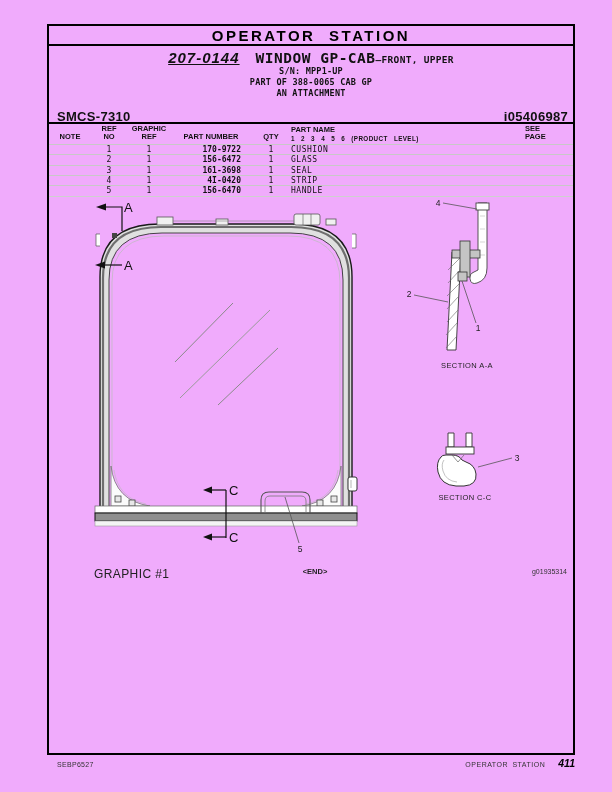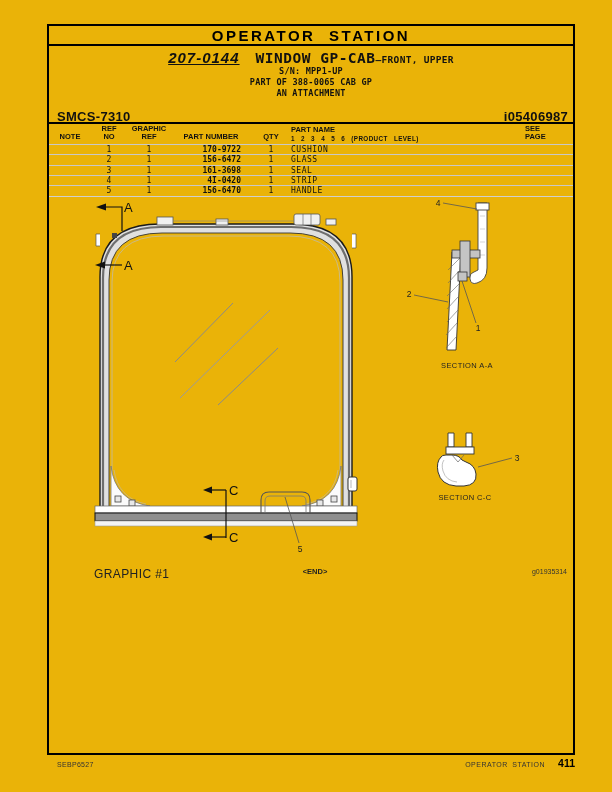--- a/index.html
+++ b/index.html
@@ -1,18 +1,18 @@
 <!DOCTYPE html>
 <html><head>
 <meta charset="utf-8">
 <style>
   * { margin:0; padding:0; box-sizing:border-box; }
   html,body { background:#fff; }
   .page {
-    position:relative; width:612px; height:792px; background:#eab308;
+    position:relative; width:612px; height:792px; background:#f0abfc;
     font-family:"Liberation Sans", sans-serif; color:#111; overflow:hidden;
   }
   .doc-border {
     position:absolute; left:47px; top:24px; width:528px; height:731px;
     border:2.2px solid #000;
   }
   .title-bar {
     position:absolute; left:49px; top:26px; width:524px; height:20px;
     border-bottom:2.2px solid #000; display:flex; align-items:center; justify-content:center;
   }
@@ -54,21 +54,21 @@
   .marker { font-size:13px; fill:#111; }
   .callout { font-size:8.5px; fill:#222; text-anchor:middle; }
   .section-title { font-size:7.5px; fill:#222; text-anchor:middle; letter-spacing:0.4px; }
   .caption-left { position:absolute; left:58px; top:567px; font-size:12px; color:#222; letter-spacing:0.4px;margin-left:36px; }
   .caption-center { position:absolute; left:47px; top:567px; width:536px; text-align:center; font-size:7.5px; font-weight:bold; color:#222; }
   .caption-right { position:absolute; left:47px; top:568px; width:520px; text-align:right; font-size:7px; color:#333; }
   .footer-left { position:absolute; left:57px; top:761px; font-size:7px; color:#333; letter-spacing:0.3px; }
   .footer-pageof { position:absolute; left:127px; top:757px; font-family:"DejaVu Sans Mono",monospace; font-weight:bold; font-size:10px; word-spacing:7px; color:#000;margin-top:46px; }
   .footer-right { position:absolute; right:37px; top:757px; display:flex; align-items:baseline; gap:13px; }
   .footer-section { font-size:7px; color:#333; letter-spacing:0.5px; word-spacing:2px; }
-  .footer-pagenum { font-size:10.5px; font-weight:bold; color:#000; }
+  .footer-pagenum { font-size:10.5px; font-weight:bold; color:#000;font-style:italic; }
 </style>
 </head>
 <body>
 
 <div class="page">
 
   <div class="doc-border"></div>
 
   <div class="title-bar">
     <span>OPERATOR STATION</span>

